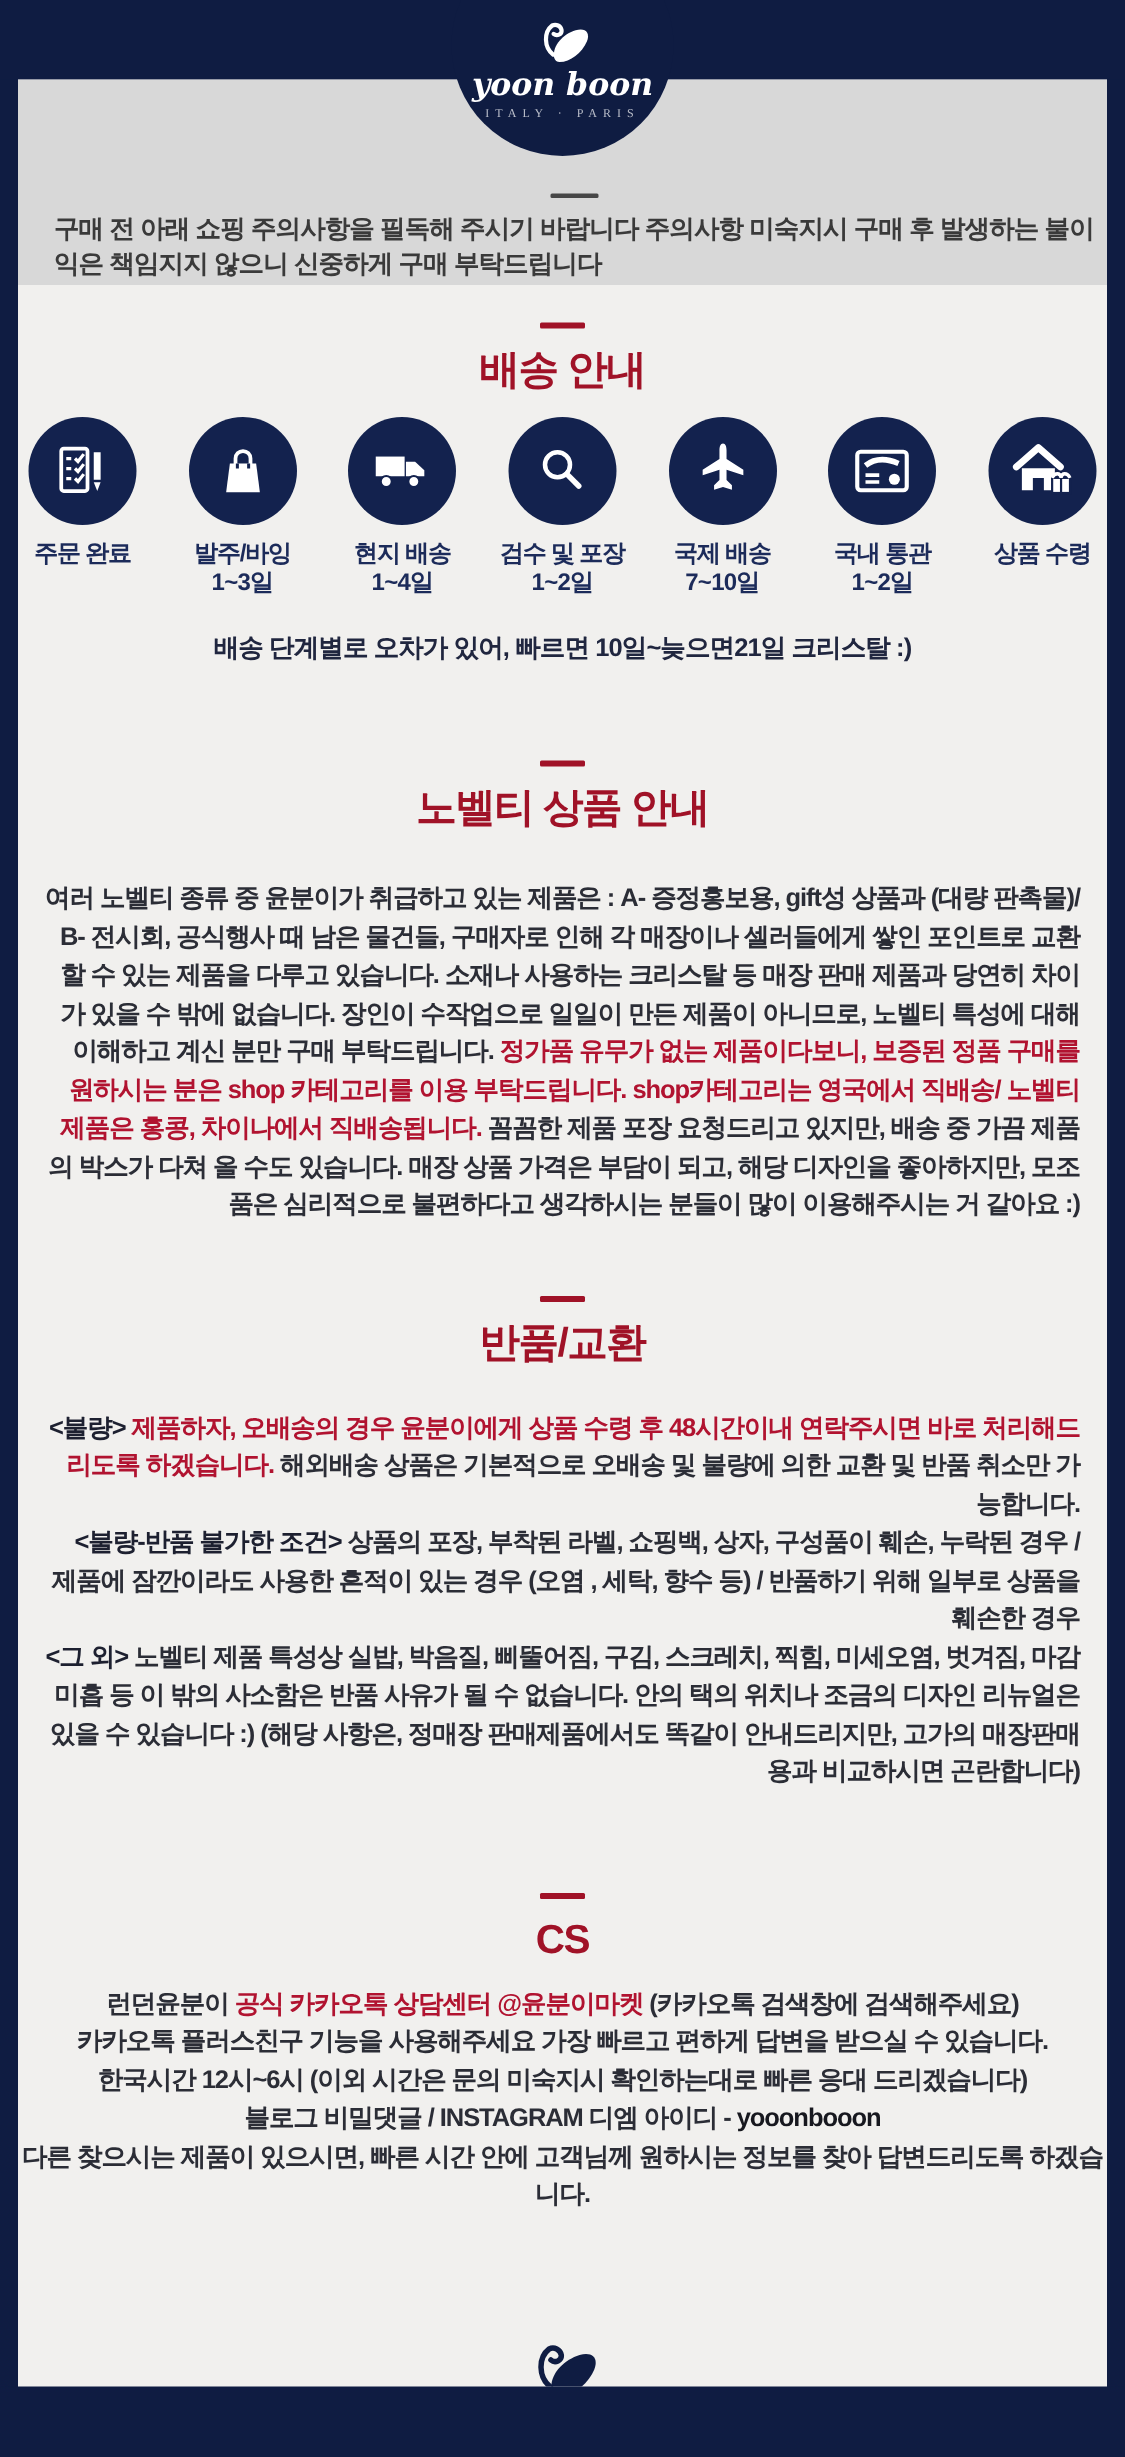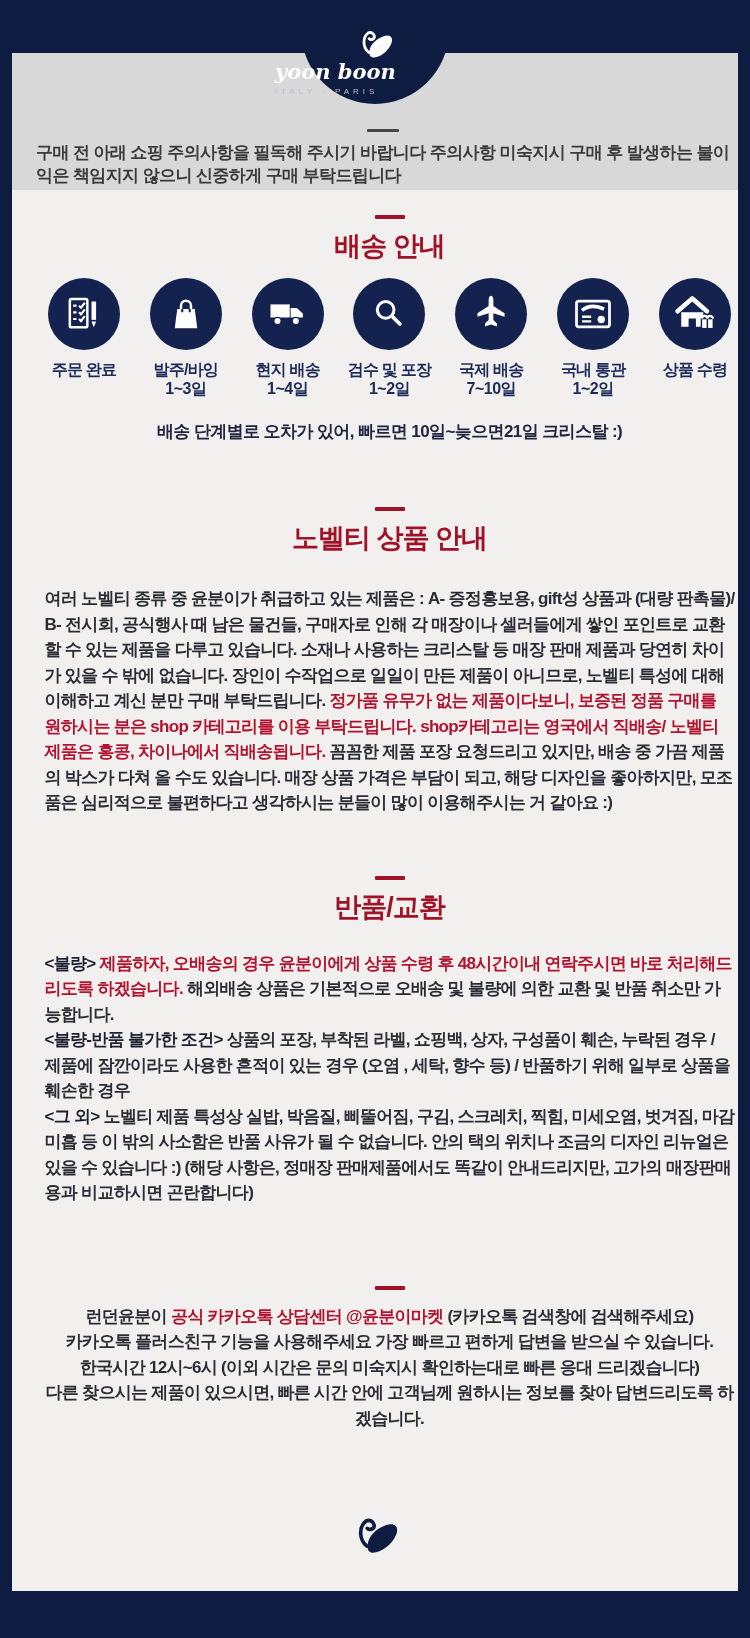--- a/index.html
+++ b/index.html
@@ -25,53 +25,53 @@
   .page{position:relative;width:750px;height:1638px;}
 
   
   .topbar{position:relative;height:53px;background:var(--navy);}
   .logo-circle{
     position:absolute;left:50%;top:-44px;transform:translateX(-50%);
     width:148px;height:148px;border-radius:50%;background:var(--navy);
     z-index:2;
   }
   .top-logo{
-    position:absolute;left:50%;top:26px;transform:translateX(-50%);
-    width:200px;z-index:3;
+    position:absolute;left:50%;top:10px;transform:translateX(-50%);
+    width:200px;text-align:center;z-index:3;
   }
   .top-logo .swan{display:block;margin:0 auto;}
   .logo-script{
     font-family:"DejaVu Serif","Liberation Serif",serif;
     font-style:italic;font-weight:bold;color:#ffffff;
     font-size:21px;line-height:22px;margin-top:1px;
   }
   .logo-sub{
     color:#b9bdc9;font-size:8px;letter-spacing:4px;margin-top:4px;
-    font-family:Liberation Sans, sans-serif;
+    font-family:Liberation Serif, serif;
   }
 
   
   .inner{
     position:relative;margin:0 12px;height:1538px;background:var(--bg);
     overflow:hidden;
   }
   .notice-band{
     height:137px;background:var(--band-gray);
     padding:76px 8px 0 24px;
   }
   .divider{height:4px;width:30px;margin:0 auto;border-radius:1px;}
   .divider.dark{background:var(--divider-dark);height:3px;width:32px;}
   .divider.red{background:var(--red-title);}
   .notice-band p{
     margin-top:9px;color:var(--notice-text);
     font-size:17px;line-height:23px;font-weight:bold;letter-spacing:-0.6px;
     text-align:left;
   }
 
-  section{text-align:center;padding-left:29px;}
+  section{text-align:center;}
   .sec-shipping{padding-top:25px;}
   .sec-novelty{padding-top:64px;}
   .sec-returns{padding-top:48px;}
   .sec-cs{padding-top:68px;}
   h2.sec-title{
     margin-top:12px;color:var(--red-title);
     font-size:27px;line-height:31px;font-weight:800;letter-spacing:-1px;
   }
 
   
@@ -89,23 +89,23 @@
     color:var(--label-navy);font-weight:700;font-size:16px;line-height:19px;
     letter-spacing:-0.5px;white-space:nowrap;
   }
   .ship-note{
     margin-top:22px;color:#20263f;font-weight:bold;
     font-size:17px;letter-spacing:-0.6px;
   }
 
   
   .body-para{
-    margin:12px auto;max-width:690px;
+    margin:0 auto;max-width:690px;
     font-size:17px;line-height:25.5px;font-weight:bold;letter-spacing:-0.7px;
-    color:var(--dark-text);text-align:left;
+    color:var(--dark-text);text-align:right;
   }
   .sec-novelty .body-para{margin-top:32px;}
   .sec-returns .body-para{margin-top:28px;}
   .red{color:var(--red-text);}
   .lbl{color:#1d2030;font-weight:800;}
 
   
   .cs-lines{margin-top:14px;}
   .cs-lines p{
     font-size:17px;line-height:25.5px;font-weight:bold;letter-spacing:-0.7px;
@@ -247,24 +247,26 @@
     </section>
 
     <section class="sec-returns">
       <div class="divider red"></div>
       <h2 class="sec-title">반품/교환</h2>
       <p class="body-para"><span class="lbl">&lt;불량&gt; </span><span class="red">제품하자, 오배송의 경우 윤분이에게 상품 수령 후 48시간이내 연락주시면 바로 처리해드리도록 하겠습니다. </span><span>해외배송 상품은 기본적으로 오배송 및 불량에 의한 교환 및 반품 취소만 가능합니다.</span><br><span class="lbl">&lt;불량-반품 불가한 조건&gt; </span><span>상품의 포장, 부착된 라벨, 쇼핑백, 상자, 구성품이 훼손, 누락된 경우 / 제품에 잠깐이라도 사용한 흔적이 있는 경우 (오염 , 세탁, 향수 등) / 반품하기 위해 일부로 상품을 훼손한 경우</span><br><span class="lbl">&lt;그 외&gt; </span><span>노벨티 제품 특성상 실밥, 박음질, 삐뚤어짐, 구김, 스크레치, 찍힘, 미세오염, 벗겨짐, 마감미흡 등 이 밖의 사소함은 반품 사유가 될 수 없습니다. 안의 택의 위치나 조금의 디자인 리뉴얼은 있을 수 있습니다 :) (해당 사항은, 정매장 판매제품에서도 똑같이 안내드리지만, 고가의 매장판매용과 비교하시면 곤란합니다)</span></p>
     </section>
 
     <section class="sec-cs">
       <div class="divider red"></div>
+      <h2 class="sec-title">CS</h2>
       <div class="cs-lines">
         <p><span>런던윤분이 </span><span class="red">공식 카카오톡 상담센터 @윤분이마켓</span><span> (카카오톡 검색창에 검색해주세요)</span></p>
         <p>카카오톡 플러스친구 기능을 사용해주세요 가장 빠르고 편하게 답변을 받으실 수 있습니다.</p>
         <p>한국시간 12시~6시 (이외 시간은 문의 미숙지시 확인하는대로 빠른 응대 드리겠습니다)</p>
+        <p><span>블로그 비밀댓글 / INSTAGRAM 디엠 아이디 - </span><span class="cs-bold">yooonbooon</span></p>
         <p>다른 찾으시는 제품이 있으시면, 빠른 시간 안에 고객님께 원하시는 정보를 찾아 답변드리도록 하겠습니다.</p>
       </div>
     </section>
 
     <div class="bottom-logo">
       <svg class="swan" width="52" height="46" viewBox="0 0 64 54">
         <path d="M22 42 C12 34 12 18 21 11 a7 7 0 0 1 10 5 c.5 4.5-5 7-8.5 4" fill="none" stroke="#0f1c42" stroke-width="4.5" stroke-linecap="round"></path>
         <path d="M23 45 C21 32 33 20 46 16 C56 13 62 18 58 28 C53 40 40 50 29 50 C26 50 24 48 23 45 Z" fill="#0f1c42"></path>
       </svg>
 

